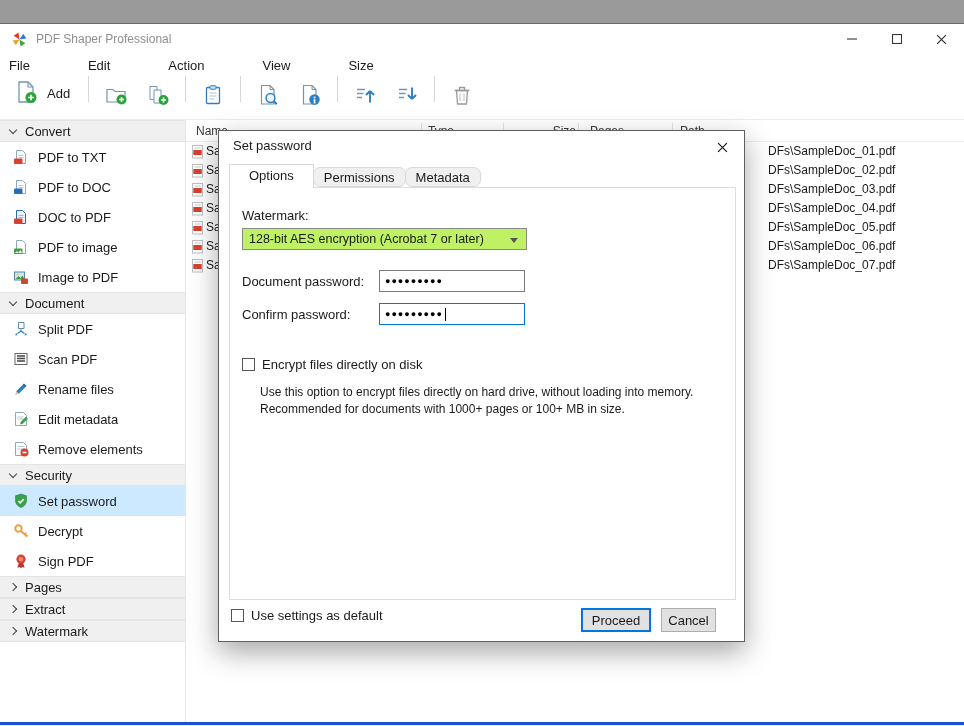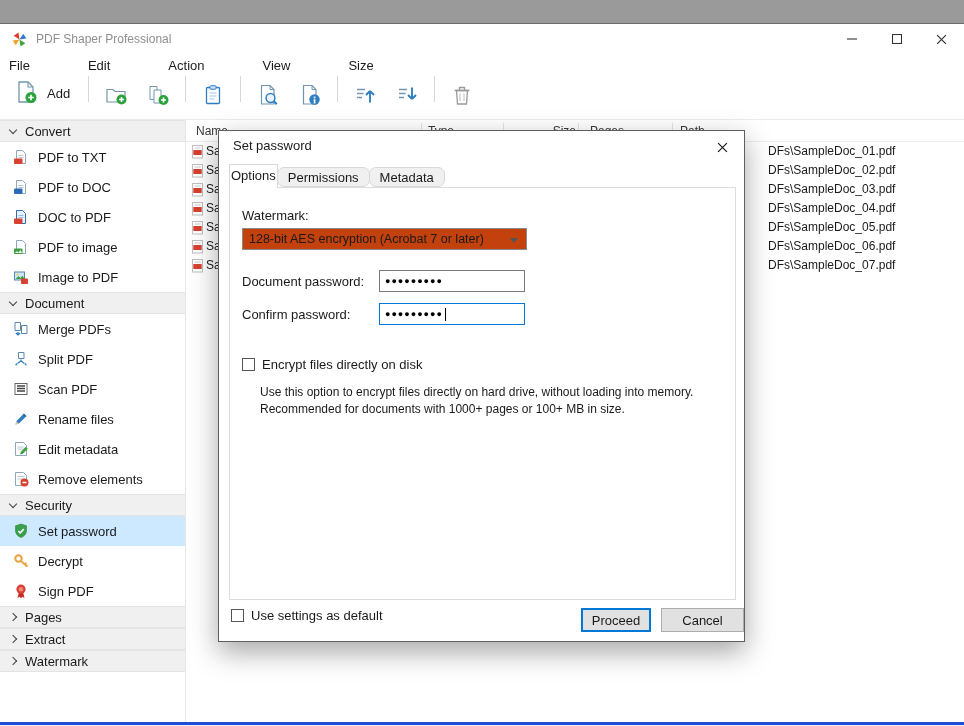--- a/index.html
+++ b/index.html
@@ -67,27 +67,27 @@
   .dialog { position:absolute; left:218px; top:106px; width:527px; height:512px; background:#fff;
             border:1px solid #5f5f5f; box-shadow:0 10px 26px rgba(0,0,0,.35); z-index:10; }
   .dlg-title { position:absolute; top:0; left:0; right:0; height:30px; }
   .dlg-title-text { position:absolute; left:14px; top:7px; font-size:13px; }
   .dlg-close { position:absolute; right:8px; top:5px; width:28px; height:22px; display:flex;
                align-items:center; justify-content:center; }
   .tabstrip { position:absolute; left:10px; top:33px; height:23px; display:flex; align-items:flex-end; z-index:2; }
   .tab { height:20px; line-height:20px; padding:0 10px; background:#f0f0f0;
          border:1px solid #d9d9d9; font-size:13px; }
   .tab + .tab { margin-left:-1px;border-radius:7px; }
-  .tab.active { height:24px; line-height:22px; margin-bottom:-1px; padding:0 1px; background:#fff;
+  .tab.active { height:24px; line-height:22px; margin-bottom:-1px; padding:0 19px; background:#fff;
                 border-bottom:none; position:relative; z-index:3; }
   .tabpage { position:absolute; left:10px; top:56px; width:507px; height:413px;
              border:1px solid #dcdcdc; background:#fff; z-index:1; }
   .lbl { position:absolute; font-size:13px; }
   .lbl-enc    { left:12px; top:20px; }
-  .combo { position:absolute; left:12px; top:40px; width:285px; height:22px; background:#c2410c;
+  .combo { position:absolute; left:12px; top:40px; width:285px; height:22px; background:#bef264;
            border:1px solid #8a8a8a; display:flex; align-items:center; padding-left:6px;
            font-size:12.5px; }
   .combo-arrow { position:absolute; right:8px; top:9px; width:0; height:0;
                  border-left:4px solid transparent; border-right:4px solid transparent;
                  border-top:5px solid #555; }
   .lbl-docpw  { left:12px; top:86px; }
   .lbl-confpw { left:12px; top:119px; }
   .textbox { position:absolute; width:146px; height:22px; background:#fff; border:1px solid #7a7a7a;
              display:flex; align-items:center; padding-left:5px; font-size:9px; font-weight:bold;
              letter-spacing:1px; color:#000; }
@@ -97,21 +97,21 @@
   .caret { width:1px; height:13px; background:#000; margin-left:2px; }
   .chkrow { display:flex; align-items:center; gap:7px; font-size:13px; }
   .cb { width:13px; height:13px; background:#fff; border:1px solid #555; flex:0 0 13px; }
   .chk-disk { position:absolute; left:12px; top:169px; }
   .help { position:absolute; left:30px; top:196px; width:472px; font-size:12px; line-height:17px;
           white-space:nowrap; overflow:hidden; }
   .chk-default { position:absolute; left:12px; top:477px; }
   .btn { position:absolute; height:24px; background:#e1e1e1; border:1px solid #adadad;
          font-size:13px; display:flex; align-items:center; justify-content:center; }
   .btn-proceed { left:362px; top:477px; width:70px; border:2px solid #0078d7; }
-  .btn-cancel  { left:442px; top:477px; width:83px; }
+  .btn-cancel  { left:442px; top:477px; width:55px; }
 </style>
 </head>
 <body>
 
 <svg width="0" height="0" style="position:absolute">
   <defs>
     <g id="pdfico">
       <rect x="0.5" y="0.5" width="10" height="12.5" fill="#fff" stroke="#c0c0c0"></rect>
       <path d="M2.5 3h6" stroke="#cfcfcf"></path>
       <rect x="1.3" y="5" width="8.4" height="5" fill="#d8402f"></rect>
@@ -282,28 +282,20 @@
       </svg>
       <span>Image to PDF</span>
     </div>
 
     <div class="sec-header">
       <span class="chev down"></span>
       <span>Document</span>
     </div>
     <div class="side-item">
       <svg class="si" viewBox="0 0 16 16">
-        <path d="M2 1.5h5.5v8H2z" fill="#fff" stroke="#5b87a8"></path>
-        <path d="M8.5 4.5H14v8H8.5z" fill="#fff" stroke="#5b87a8"></path>
-        <path d="M5 11v3M5 14l-2-2M5 14l2-2" fill="none" stroke="#2e7fc2" stroke-width="1.3"></path>
-      </svg>
-      <span>Merge PDFs</span>
-    </div>
-    <div class="side-item">
-      <svg class="si" viewBox="0 0 16 16">
         <path d="M5.5 1.5h5.5v6H5.5z" fill="#fff" stroke="#5b87a8"></path>
         <path d="M8 8.5v1.5M8 10l-3.5 2.5M8 10l3.5 2.5" fill="none" stroke="#2e7fc2" stroke-width="1.3"></path>
         <path d="M3.3 11.8l1.2 2.4H2.1z" fill="#2e7fc2"></path>
         <path d="M12.7 11.8l1.2 2.4h-2.4z" fill="#2e7fc2"></path>
       </svg>
       <span>Split PDF</span>
     </div>
     <div class="side-item">
       <svg class="si" viewBox="0 0 16 16">
         <rect x="2" y="2.5" width="12" height="11" fill="#fff" stroke="#666"></rect>

